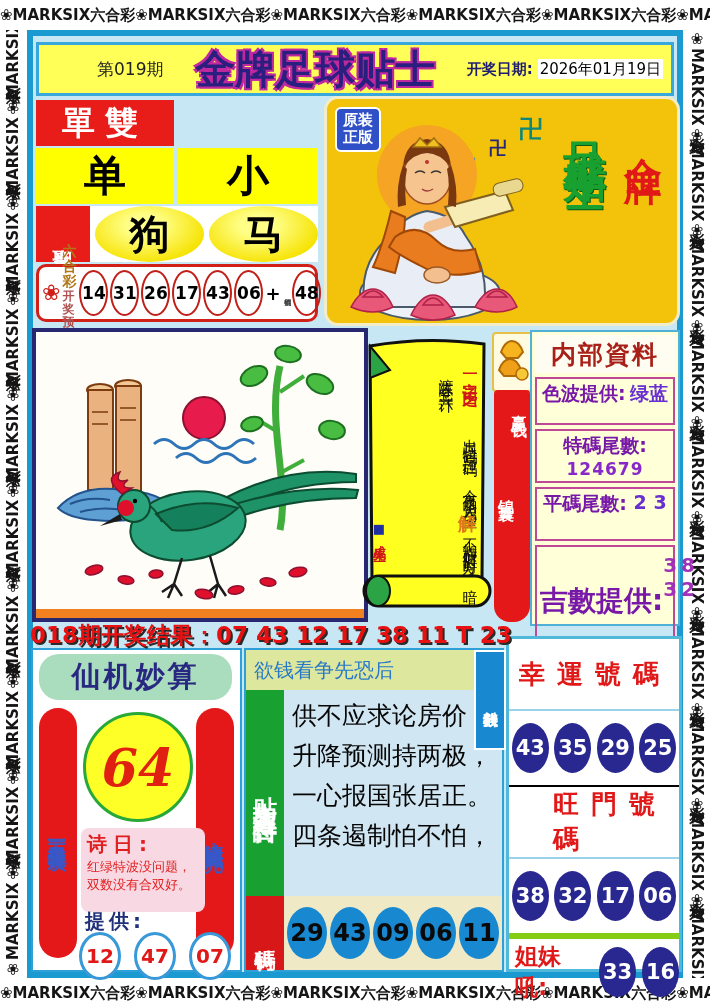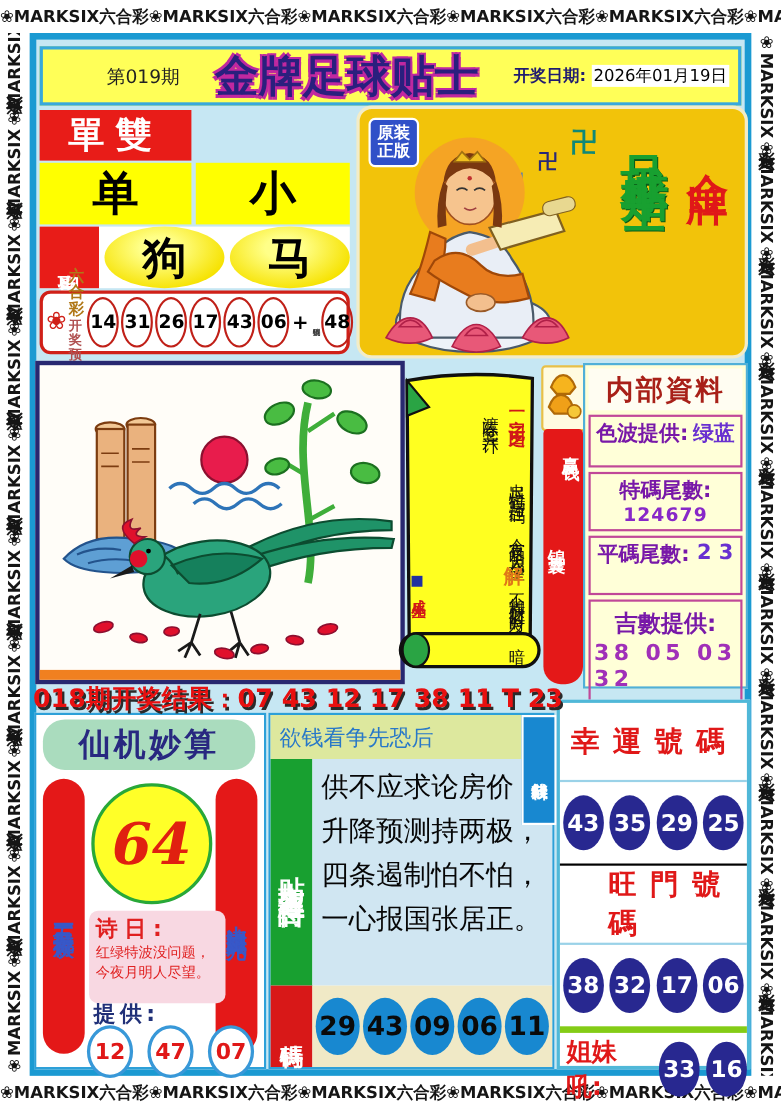--- a/index.html
+++ b/index.html
@@ -322,62 +322,62 @@
     </div>
     <div class="irow" style="height:46px;">
       <span class="ilabel">特碼尾數:</span>
       <span class="ival2">124679</span>
     </div>
     <div class="irow" style="height:46px;">
       <span class="ilabel">平碼尾數:</span>
       <span class="ival">2 3</span>
     </div>
     <div class="irow" style="height:82px;align-content:flex-start;padding-top:6px;">
-      <span class="ilabel" style="font-size:21px;">吉數提供:</span>
+      <span class="ilabel" style="font-size:28px;margin-top:29px;">吉數提供:</span>
       <span class="ival4">38 05 03 32</span>
     </div>
   </div>
 
   <div class="abs resultline">018期开奖结果：07 43 12 17 38 11 T 23</div>
 
   <div class="abs magic">
     <div class="mhead center">仙机妙算</div>
     <div class="mpill" style="left:6px;">
       <span>三五一群玩得欢</span>
     </div>
     <div class="mpill" style="left:163px;">
       <span>山清水秀好风光</span>
     </div>
     <div class="mcircle center">64</div>
     <div class="mpink">
       <div class="mpoemlabel">诗日:</div>
       <div class="mpoem">红绿特波没问题，</div>
-      <div class="mpoem">今夜月明人尽望。</div>
+      <div class="mpoem">双数没有合双好。</div>
     </div>
     <div class="mprov">提供:</div>
     <div class="movals">
       <span class="moval center">12</span>
       <span class="moval center">47</span>
       <span class="moval center">07</span>
     </div>
   </div>
 
   <div class="abs tips">
     <div class="thead">欲钱看争先恐后</div>
     <div class="ttab">
       <span>欲錢料</span>
     </div>
     <div class="tstrip">
       <span>贴士聖經詩日</span>
     </div>
     <div class="tpoem">
       <div>供不应求论房价，</div>
       <div>升降预测持两极，</div>
+      <div>一心报国张居正。</div>
       <div>四条遏制怕不怕，</div>
-      <div>一心报国张居正。</div>
     </div>
     <div class="tsp">
       <span>特碼</span>
     </div>
     <div class="tnums">
       <span class="tnum center">29</span>
       <span class="tnum center">43</span>
       <span class="tnum center">09</span>
       <span class="tnum center">06</span>
       <span class="tnum center">11</span>

